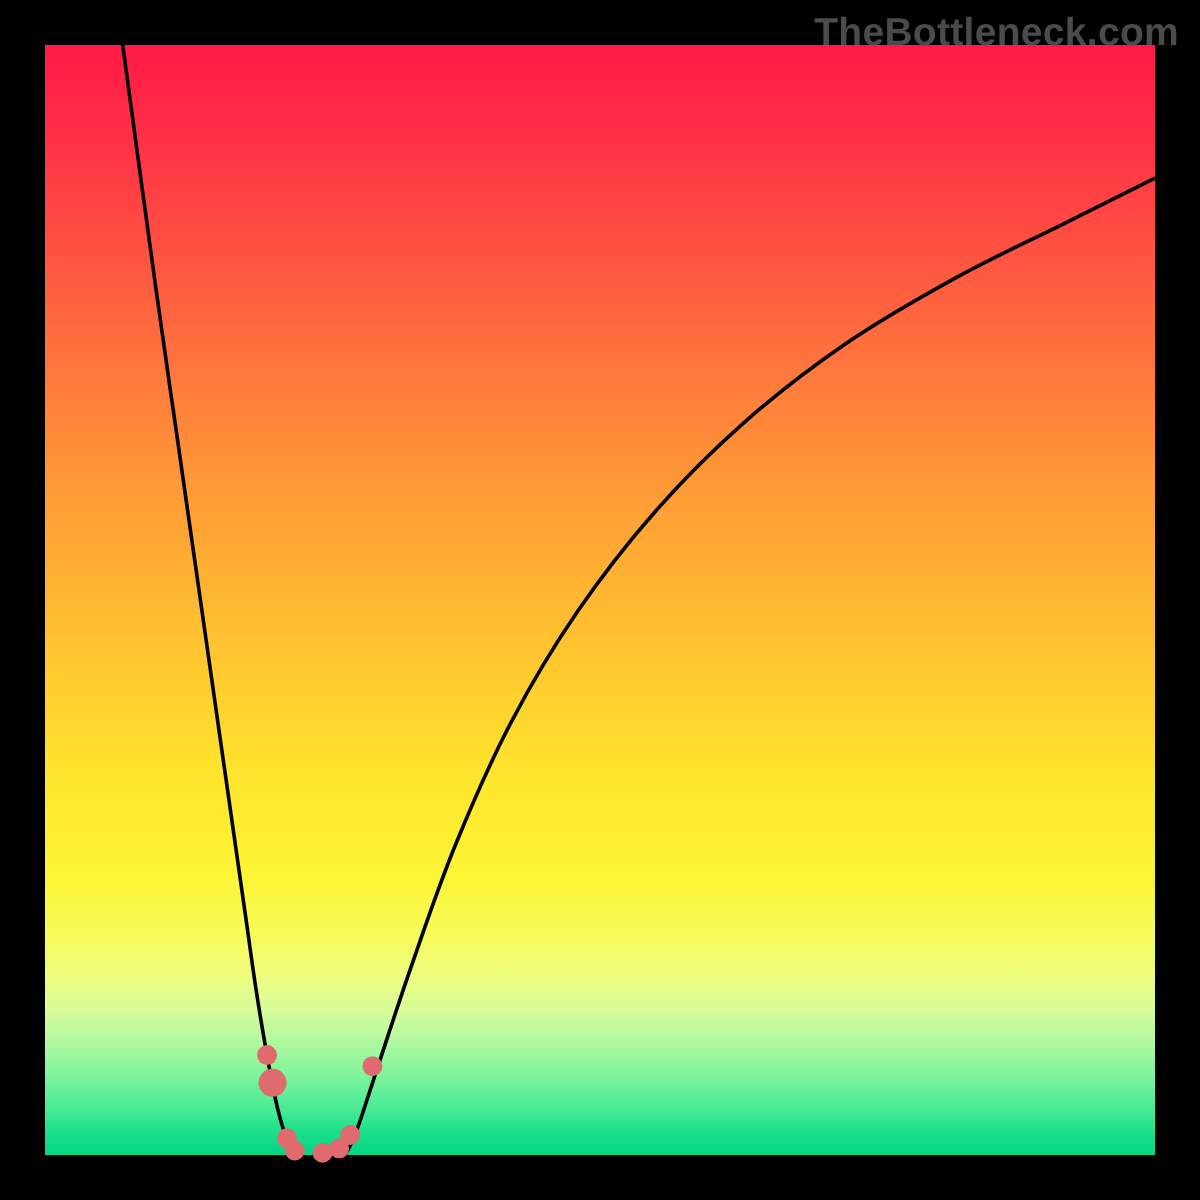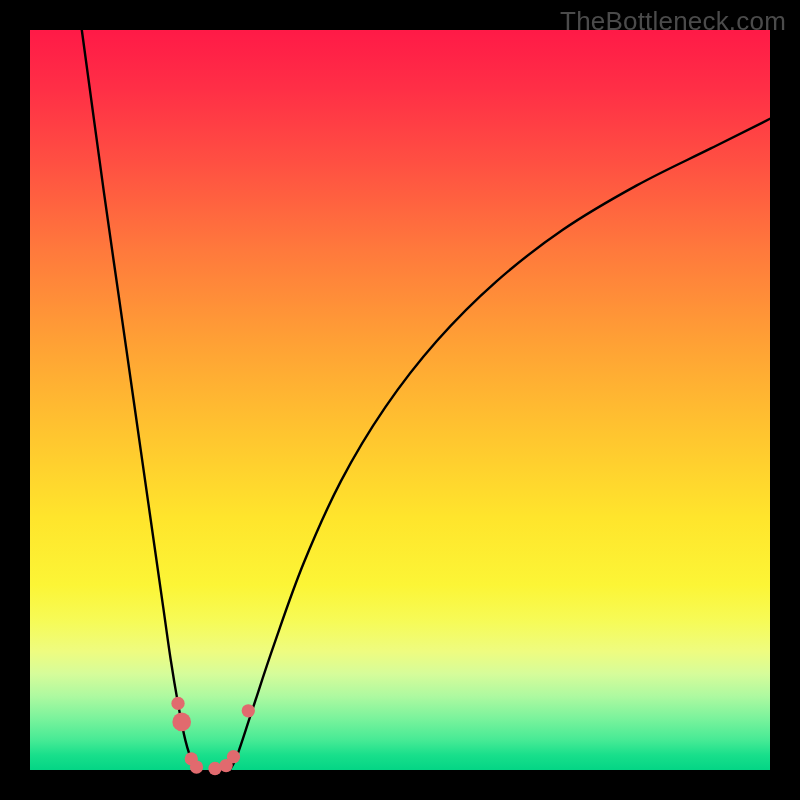--- a/index.html
+++ b/index.html
@@ -16,21 +16,21 @@
     width: 800px;
     height: 800px;
     background: #000;
   }
   .watermark {
     position: absolute;
     top: 6px;
     right: 14px;
     color: #4b4b4b;
     font-size: 26px;
-    font-weight: 400;
+    font-weight: 700;
     letter-spacing: 0.2px;
     z-index: 10;
     user-select: none;
   }
   .plot-area {
     position: absolute;
     left: 30px;
     top: 30px;
     width: 740px;
     height: 740px;

